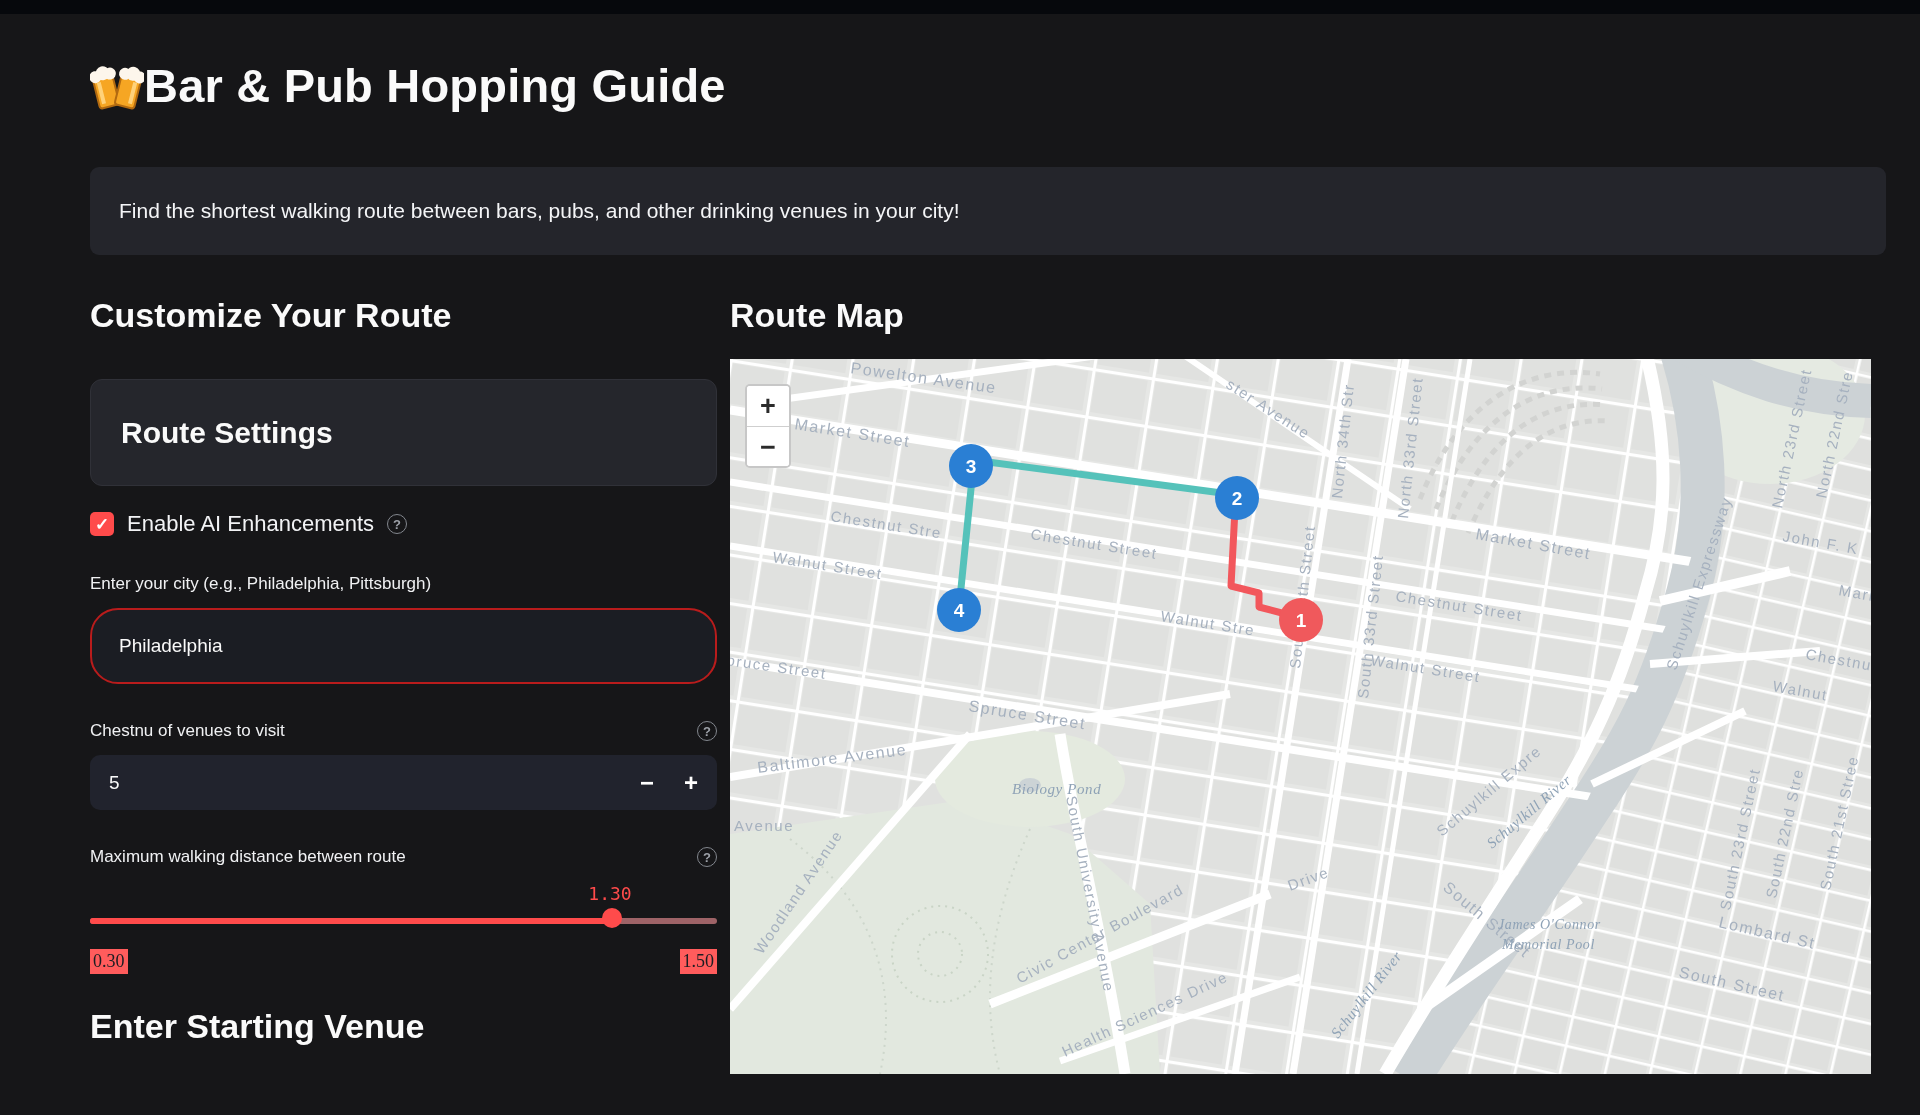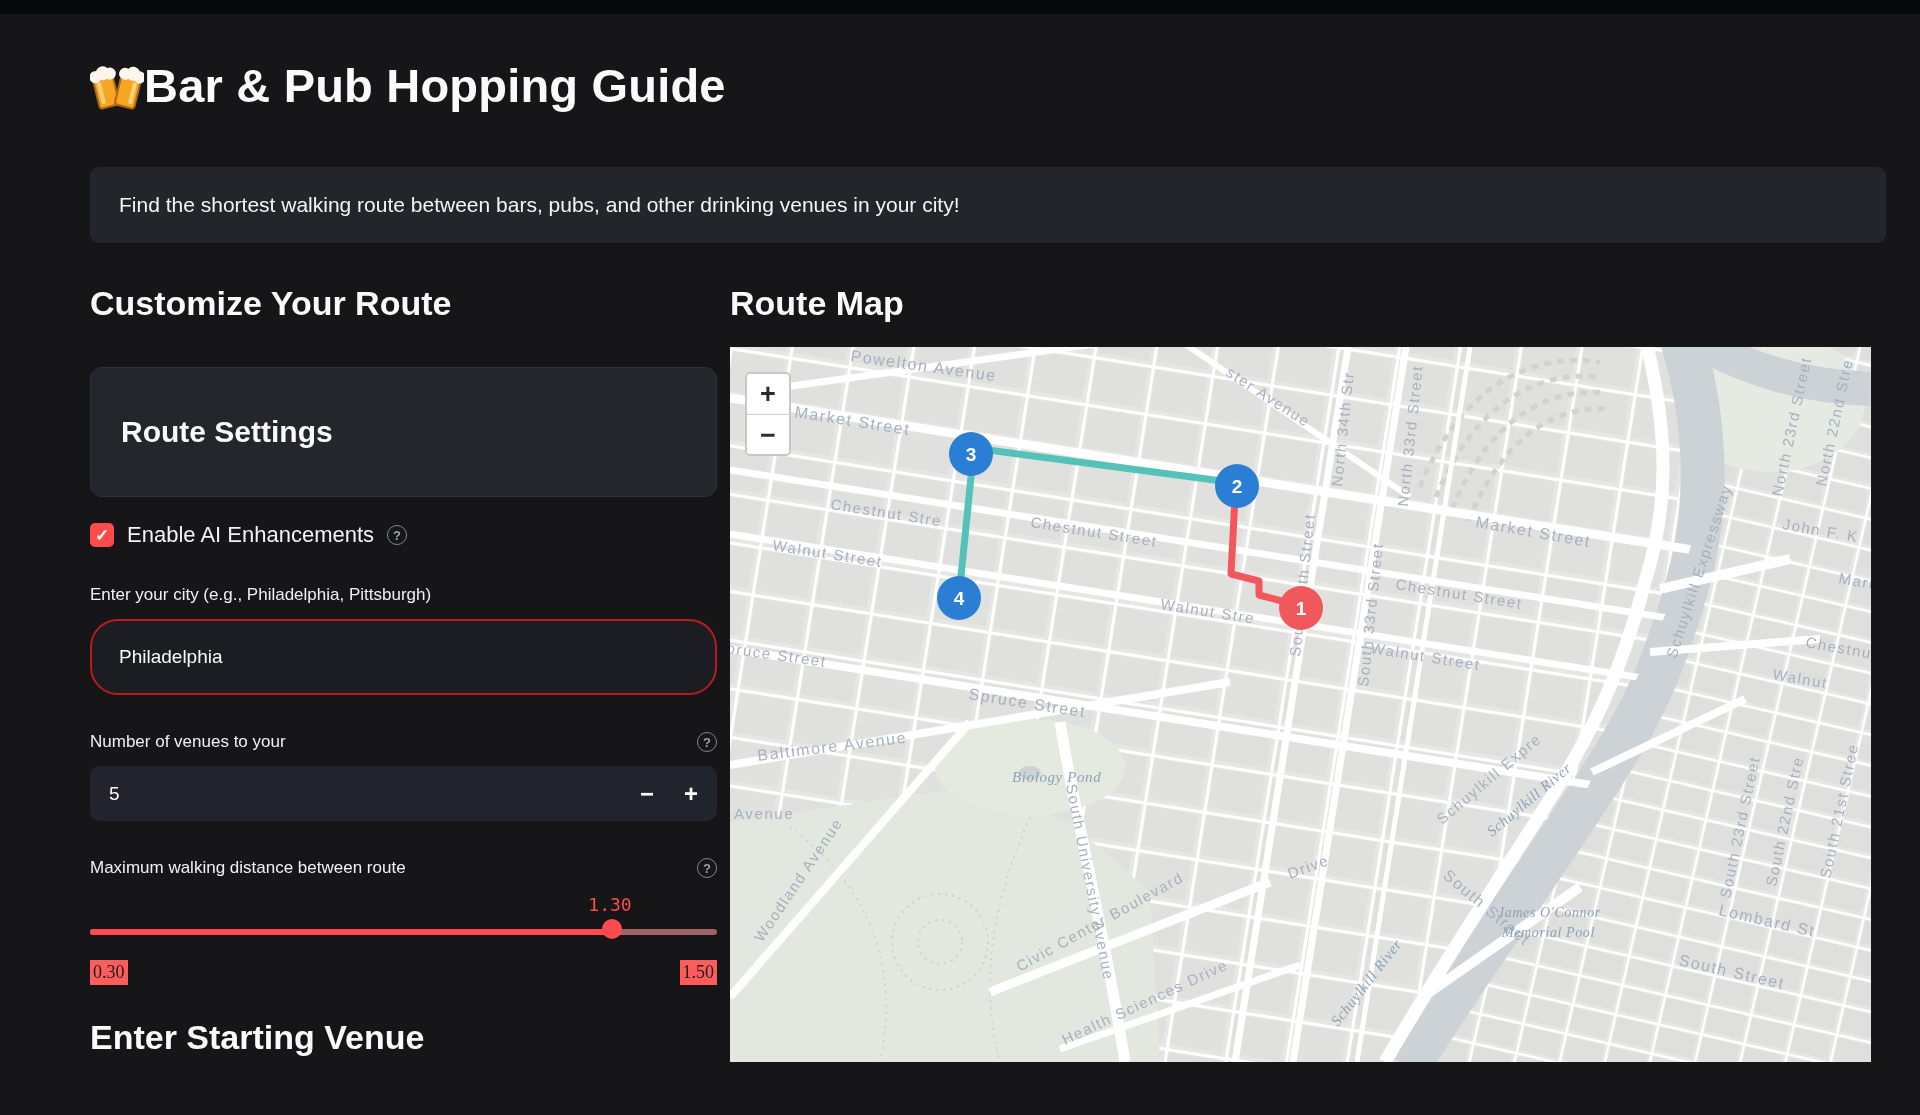--- a/index.html
+++ b/index.html
@@ -10,30 +10,30 @@
     color:#fafafa;
   }
   .topstrip { height:14px; background:#06080c; }
   .page { padding:0 34px 0 90px; }
 
   h1.title {
     margin-top:44px; font-size:47px; font-weight:700; letter-spacing:0.2px;
     display:flex; align-items:flex-end; color:#fafafa;
   }
   .infobox {
-    margin-top:54px; height:76px; background:#24252b; border-radius:9px;
+    margin-top:54px; height:88px; background:#24252b; border-radius:9px;
     display:flex; align-items:center; padding:8px 29px; font-size:21px; color:#f4f5f7;
   }
   .cols { display:flex; gap:13px; margin-top:41px; }
   .leftcol { width:627px; flex:none; position:relative; }
   .rightcol { flex:1; }
   h2.sech { font-size:34px; font-weight:700; color:#fafafa; }
 
   .card {
-    margin-top:44px; height:130px; background:#25262c; border:1px solid #303138;
+    margin-top:44px; height:107px; background:#25262c; border:1px solid #303138;
     border-radius:12px; display:flex; align-items:center; padding-left:30px;
   }
   .card h3 { font-size:30px; font-weight:700; }
 
   .cbrow { margin-top:25px; display:flex; align-items:center; gap:13px; }
   .cbbox {
     width:24px; height:24px; border-radius:5px; background:#ff4b4b;
     display:flex; align-items:center; justify-content:center;
     color:#fff; font-size:17px; font-weight:700; cursor:pointer;
   }
@@ -154,21 +154,21 @@
           <span>?</span>
         </span>
       </div>
 
       <div class="fieldlabel mt36">Enter your city (e.g., Philadelphia, Pittsburgh)</div>
       <div class="textinput">
         <span>Philadelphia</span>
       </div>
 
       <div class="labelrow mt36">
-        <span class="fieldlabel">Number of venues to your</span>
+        <span class="fieldlabel">Chestnu of venues to visit</span>
         <span class="helpicon">
           <span>?</span>
         </span>
       </div>
       <div class="numinput">
         <span>5</span>
         <button class="stepbtn stepminus">
           <span>−</span>
         </button>
         <button class="stepbtn stepplus">

